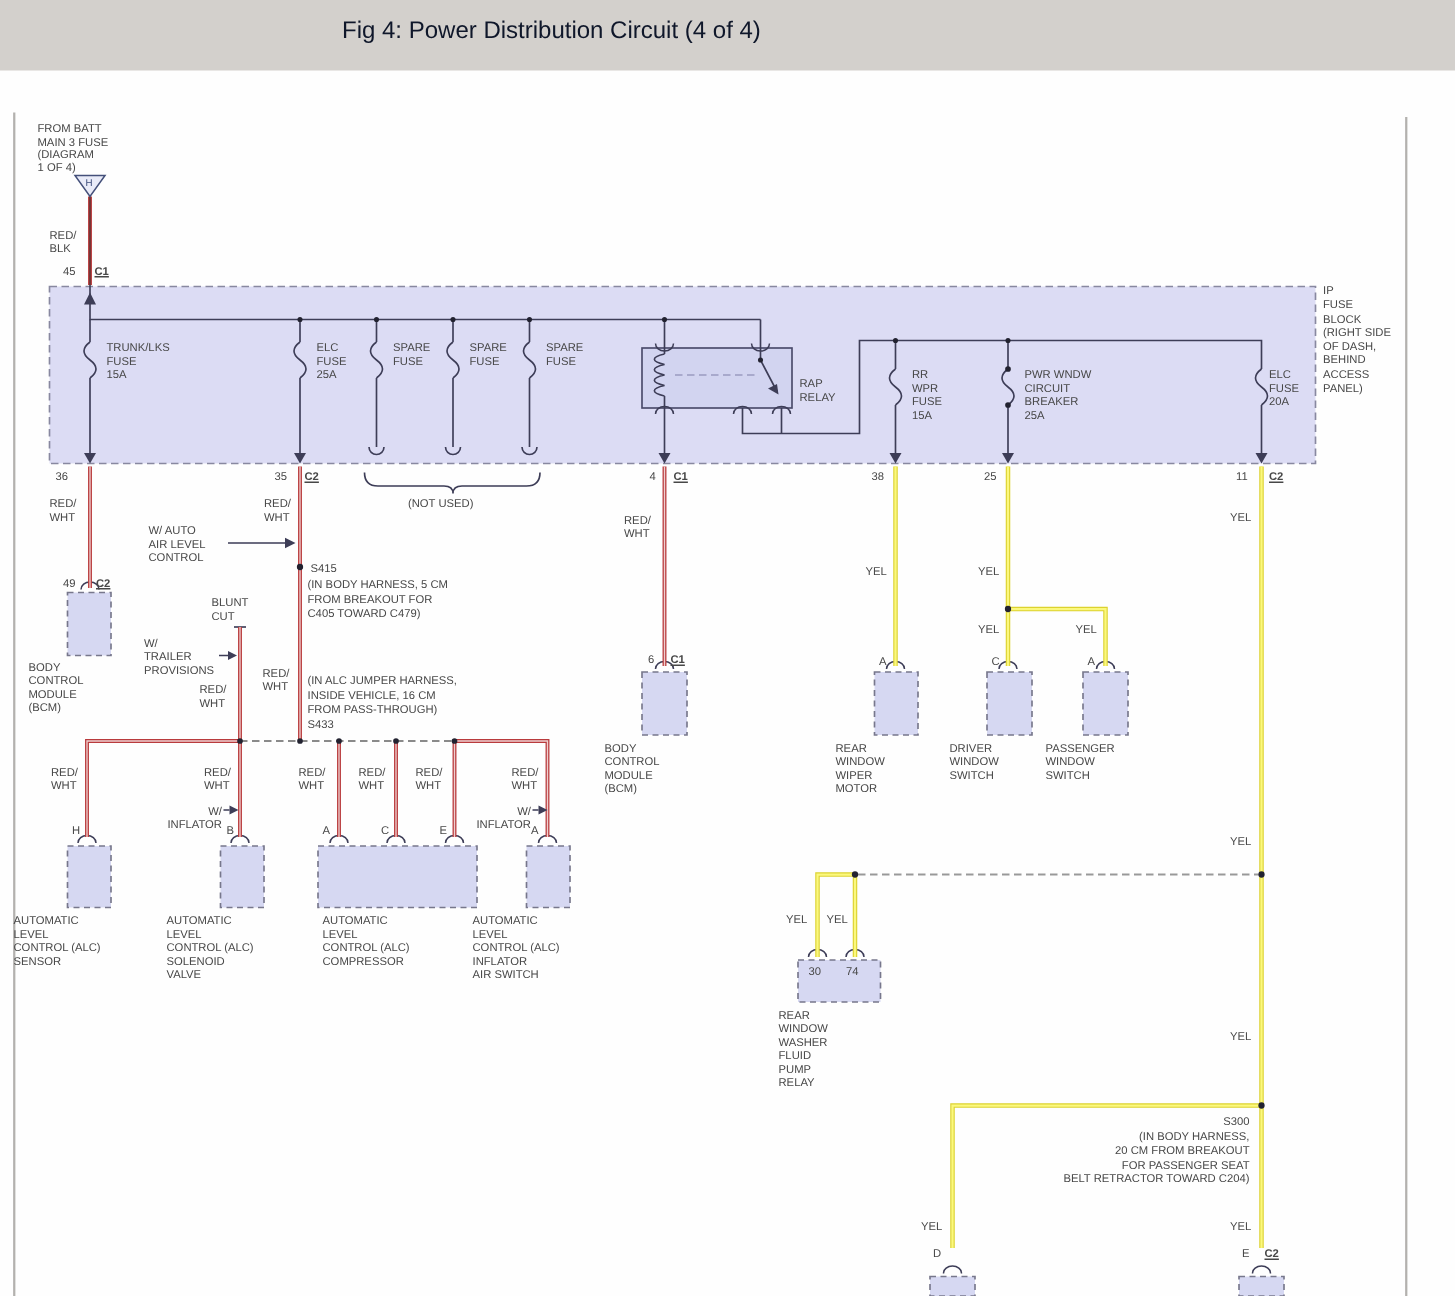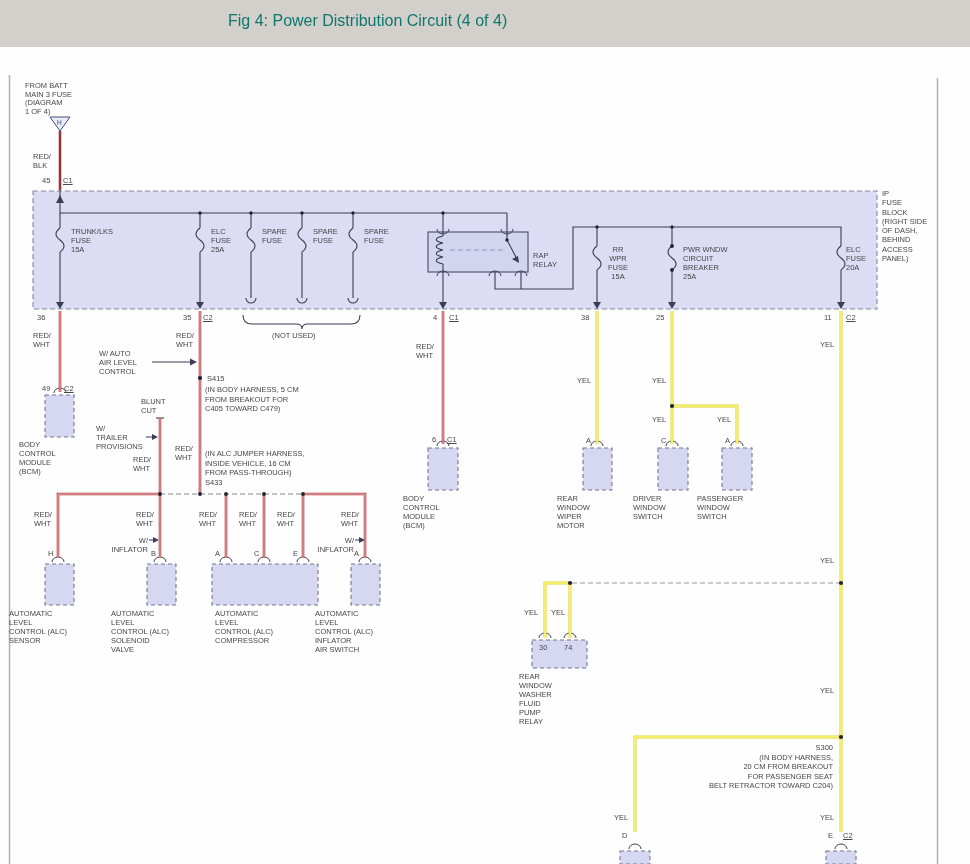--- a/index.html
+++ b/index.html
@@ -1,24 +1,24 @@
 <!DOCTYPE html>
 <html><head>
 <meta charset="utf-8">
 <style>
   html,body{margin:0;padding:0;background:#fff;}
   #stage{position:relative;width:970px;height:864px;overflow:hidden;background:#fefefe;
          font-family:"Liberation Sans",sans-serif;}
   #hdr{position:absolute;left:0;top:0;width:970px;height:47px;background:#d3d0cc;}
-  #hdr .t{position:absolute;left:228px;top:12px;font-size:16px;color:#0f766e;}
+  #hdr .t{position:absolute;left:228px;top:12px;font-size:16px;color:#0f172a;}
   svg{position:absolute;left:0;top:0;}
   .lbl{position:absolute;font-size:7.5px;line-height:9px;color:#474747;white-space:pre-line;}
   .ctr{text-align:left;}
   .rt{text-align:right;}
-  .u{text-decoration:underline;}
+  .u{text-decoration:underline;font-weight:bold;}
   .note{line-height:9.5px;}
   .tri{font-size:6.5px;color:#3a4a7a;}
 </style>
 </head>
 <body>
 
 <div id="stage">
 
   <svg width="970" height="864" viewBox="0 0 970 864">
 
@@ -170,21 +170,21 @@
 FUSE
 25A</div>
   <div class="lbl" style="left:262px;top:227px;">SPARE
 FUSE</div>
   <div class="lbl" style="left:313px;top:227px;">SPARE
 FUSE</div>
   <div class="lbl" style="left:364px;top:227px;">SPARE
 FUSE</div>
   <div class="lbl" style="left:533px;top:227px;margin-top:24px;">RAP
 RELAY</div>
-  <div class="lbl" style="left:608px;top:245px;text-align:center;">RR
+  <div class="lbl" style="left:608px;top:245px;">RR
 WPR
 FUSE
 15A</div>
   <div class="lbl" style="left:683px;top:245px;">PWR WNDW
 CIRCUIT
 BREAKER
 25A</div>
   <div class="lbl" style="left:846px;top:245px;">ELC
 FUSE
 20A</div>

